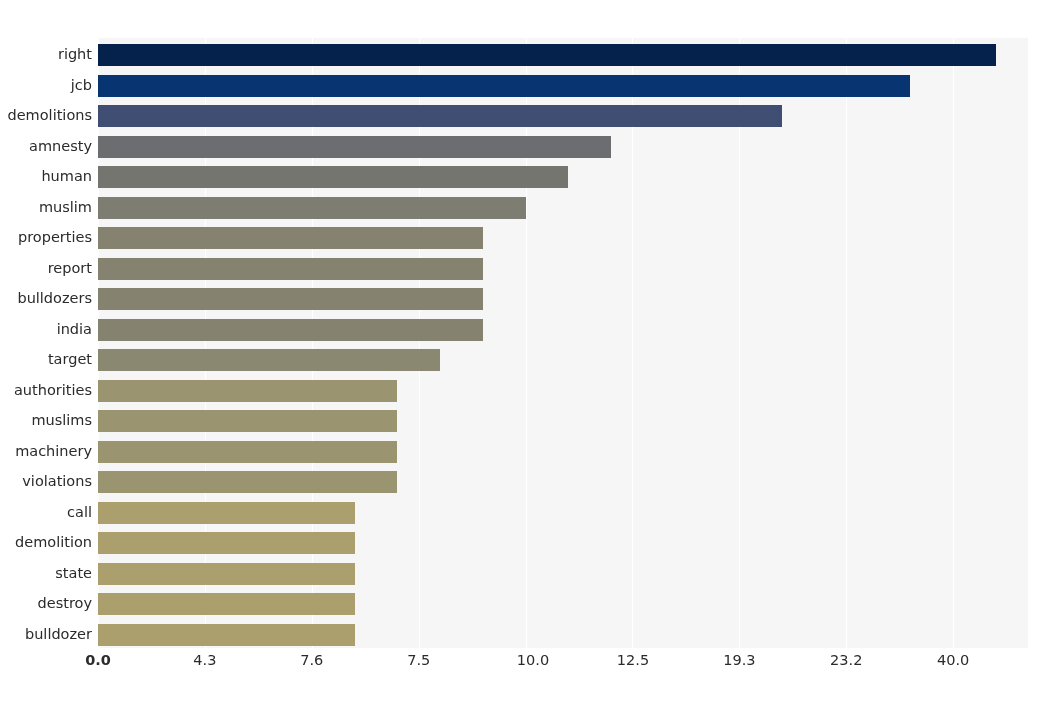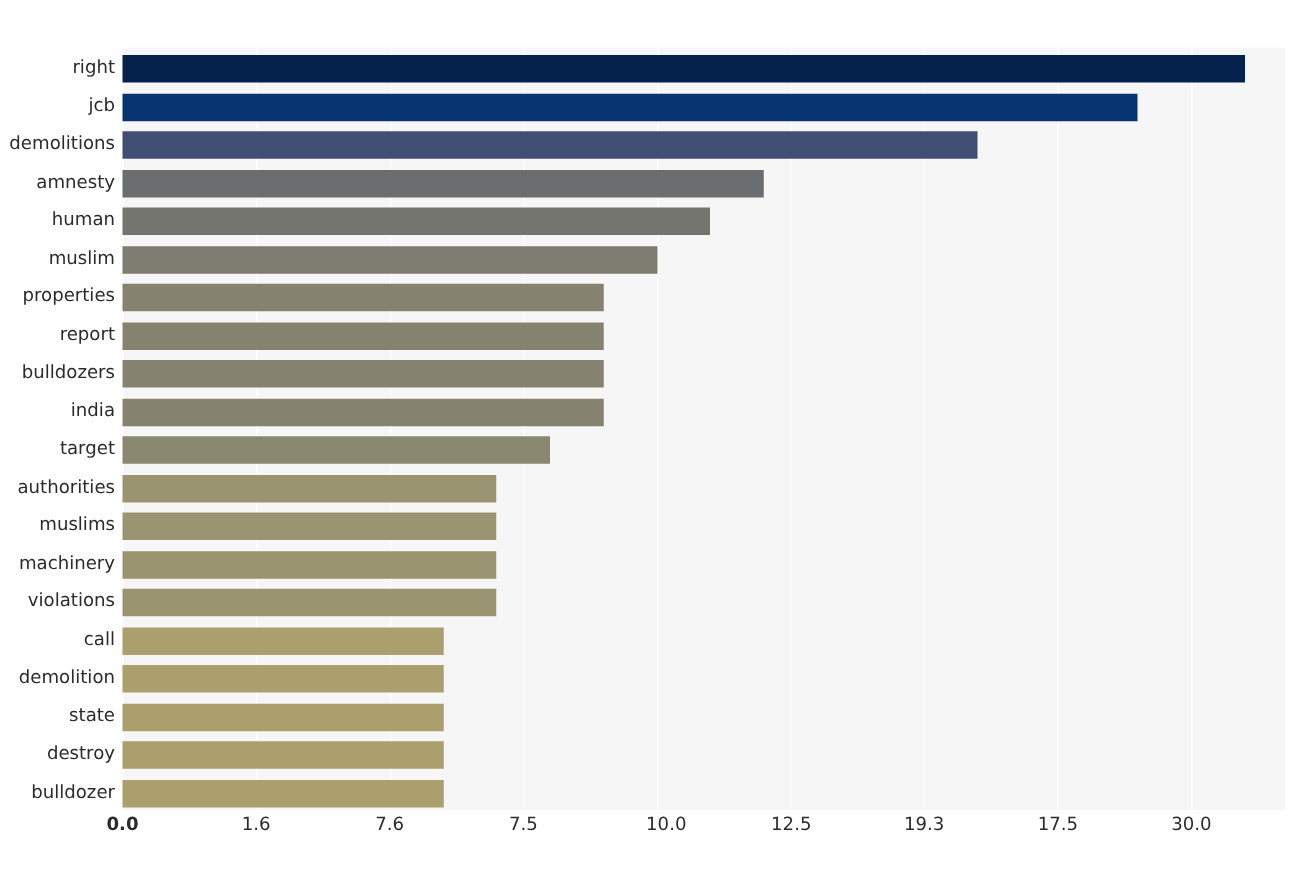--- a/index.html
+++ b/index.html
@@ -189,24 +189,24 @@
         <div class="ylabel" style="top: 405.75px;">machinery</div>
         <div class="ylabel" style="top: 436.25px;">violations</div>
         <div class="ylabel" style="top: 466.75px;">call</div>
         <div class="ylabel" style="top: 497.25px;">demolition</div>
         <div class="ylabel" style="top: 527.75px;">state</div>
         <div class="ylabel" style="top: 558.25px;">destroy</div>
         <div class="ylabel" style="top: 588.75px;">bulldozer</div>
       </div>
     <div id="xticks">
         <div class="xtick" style="left: 0px; font-weight: bold;">0.0</div>
-        <div class="xtick" style="left: 106.897px;">1.6</div>
+        <div class="xtick" style="left: 106.897px;">4.3</div>
         <div class="xtick" style="left: 213.793px;">7.6</div>
         <div class="xtick" style="left: 320.69px;">7.5</div>
         <div class="xtick" style="left: 435px;">10.0</div>
         <div class="xtick" style="left: 535px;">12.5</div>
         <div class="xtick" style="left: 641.379px;">19.3</div>
-        <div class="xtick" style="left: 748.276px;">17.5</div>
-        <div class="xtick" style="left: 855.172px;">30.0</div>
+        <div class="xtick" style="left: 748.276px;">23.2</div>
+        <div class="xtick" style="left: 855.172px;">40.0</div>
       </div>
   </div>
 
 </div>
 
 </body></html>

